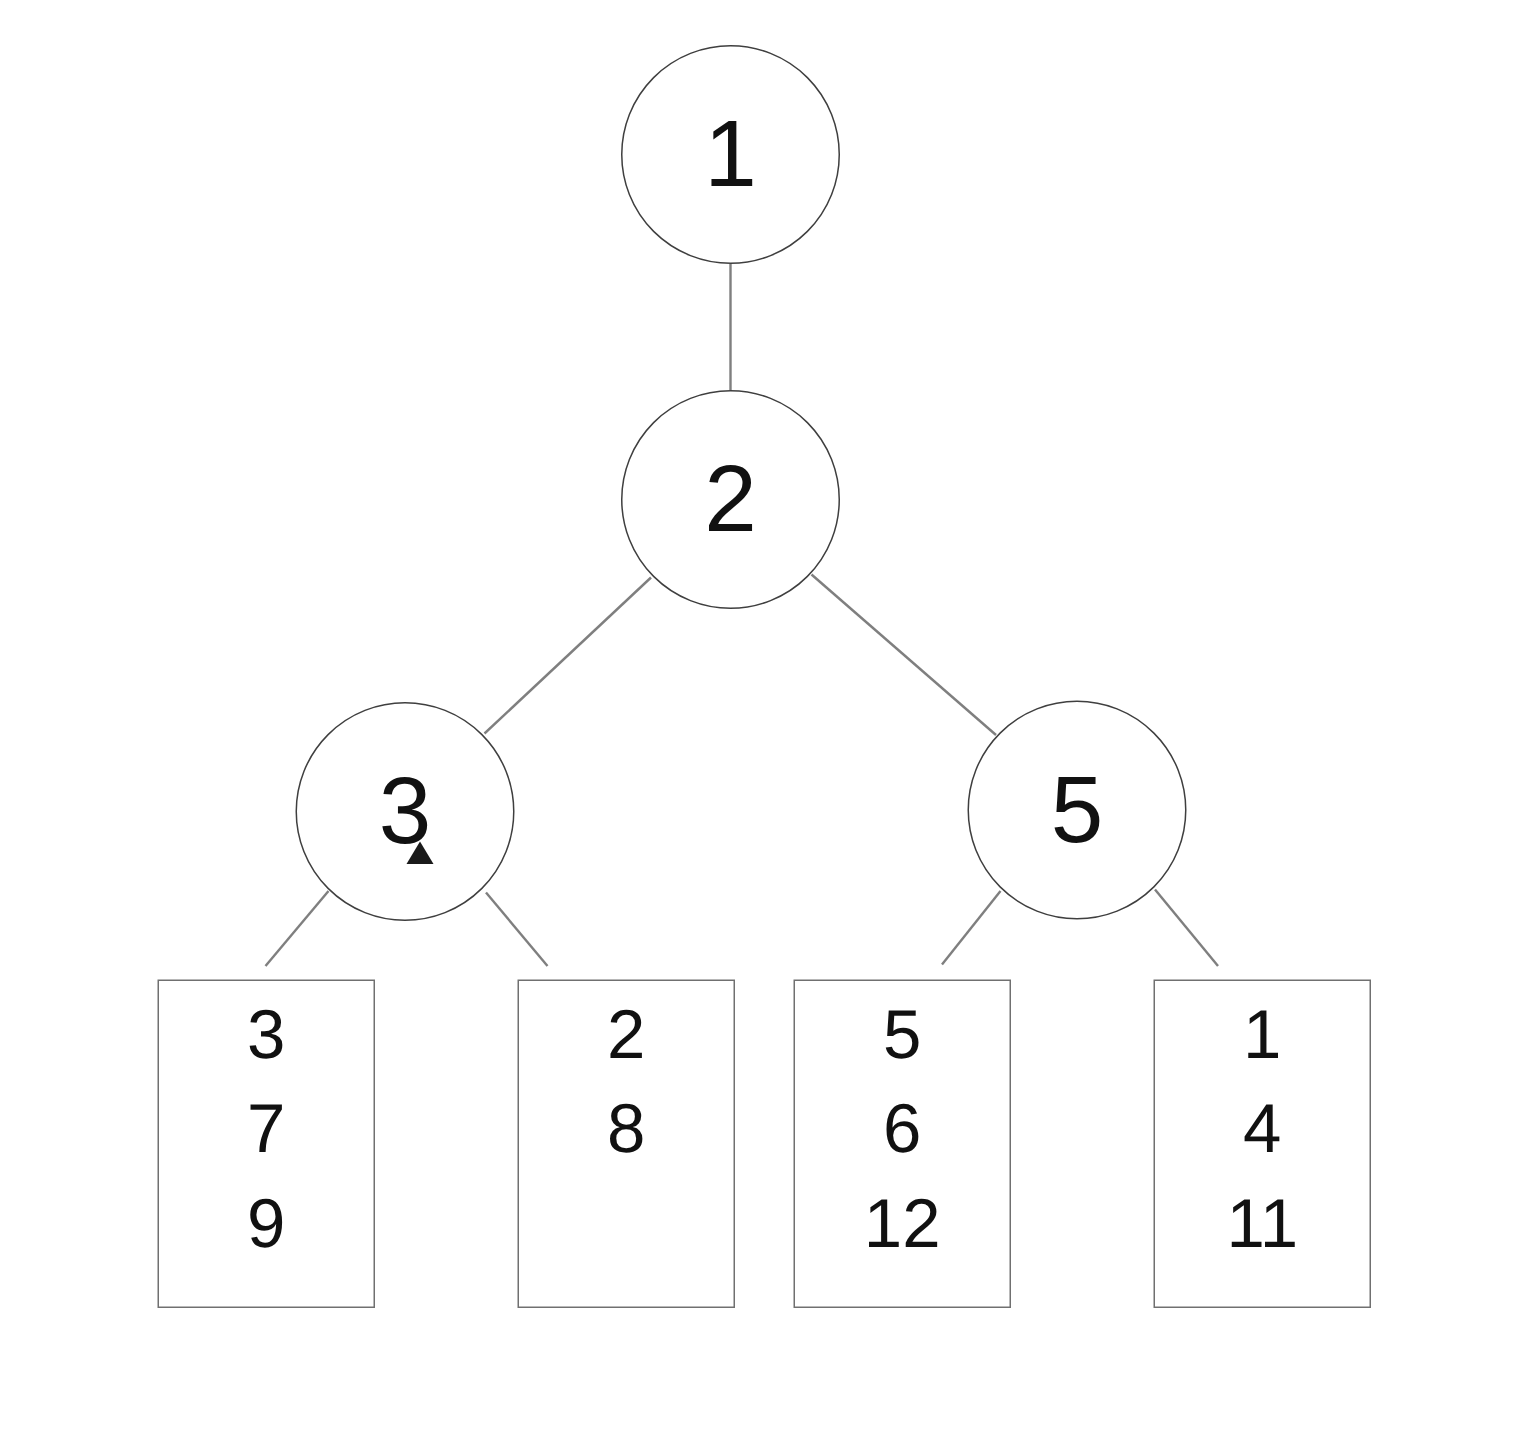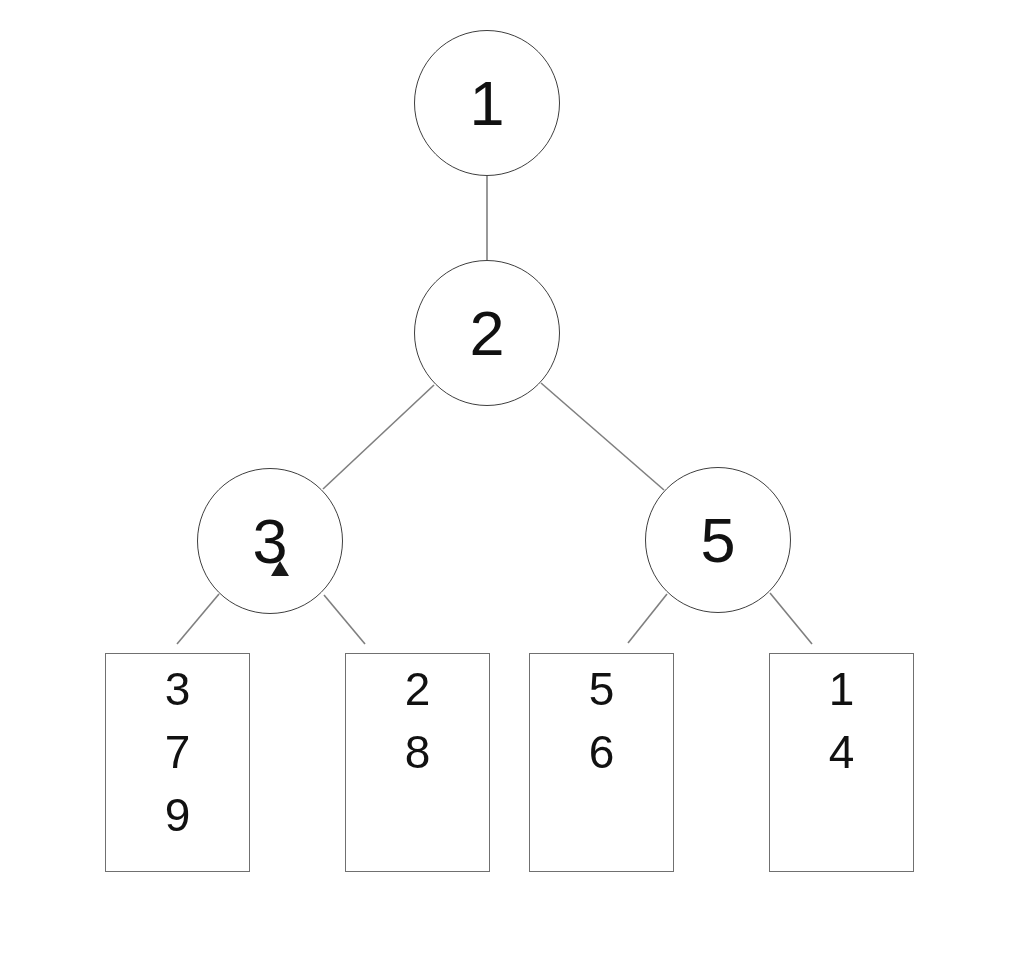--- a/index.html
+++ b/index.html
@@ -113,22 +113,24 @@
   </div>
 
   <div class="leaf-box" id="leaf-1">
     <span class="val">2</span>
     <span class="val">8</span>
   </div>
 
   <div class="leaf-box" id="leaf-2">
     <span class="val">5</span>
     <span class="val">6</span>
+    <span class="val">12</span>
   </div>
 
   <div class="leaf-box" id="leaf-3">
     <span class="val">1</span>
     <span class="val">4</span>
+    <span class="val">11</span>
   </div>
 
   <div class="cursor-artifact"></div>
 
 </div>
 
 </body></html>

